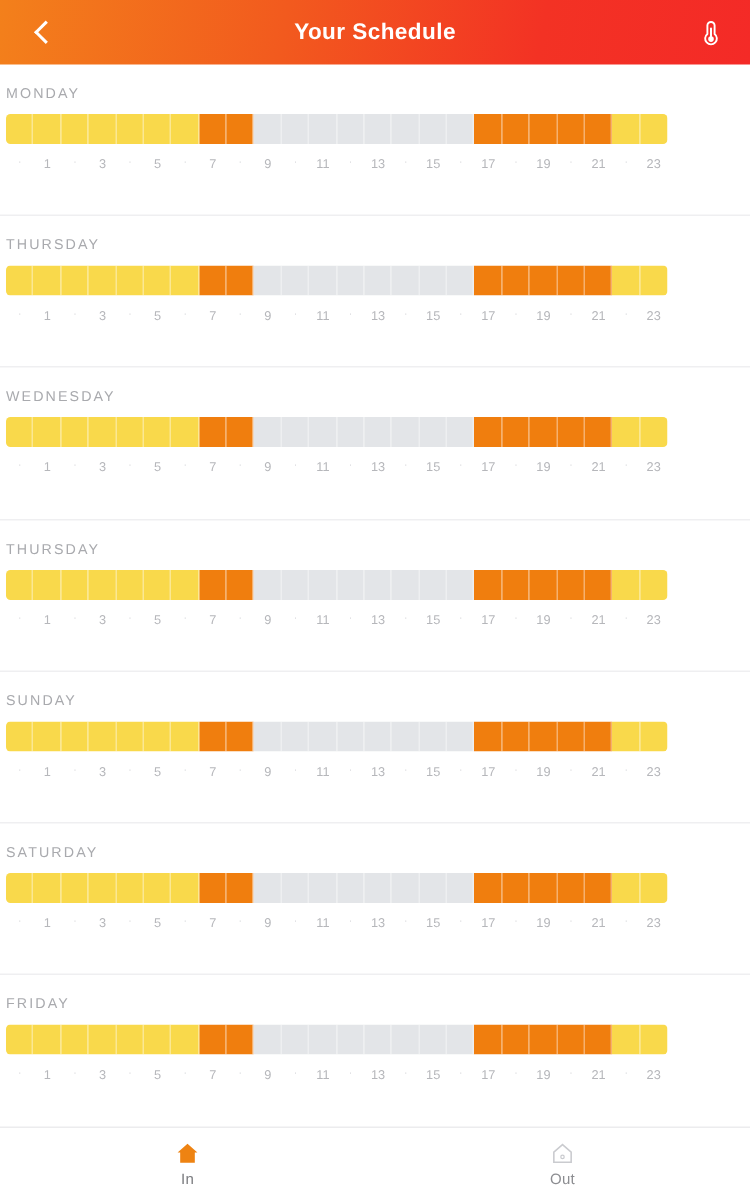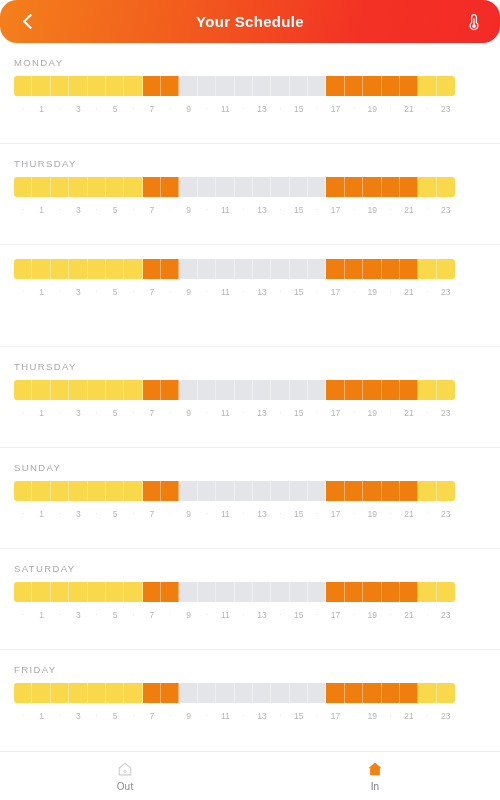--- a/index.html
+++ b/index.html
@@ -8,21 +8,21 @@
     background:#ffffff;
     font-family:"Liberation Sans", sans-serif;
     overflow:hidden;
   }
 
   
   .header{
     position:relative;
     height:43px;
     background:linear-gradient(100deg,#F3801B 0%,#F25A1E 38%,#F33224 72%,#F42A27 100%);
-    display:flex; align-items:center;border-radius:17px;
+    display:flex; align-items:center;
   }
   .back-btn{
     position:absolute; left:12px; top:0; bottom:0;
     width:34px; display:flex; align-items:center; justify-content:center;
     cursor:pointer;
   }
   .chev{
     width:11px; height:11px;
     border-left:2.2px solid #fff; border-bottom:2.2px solid #fff;
     transform:rotate(45deg);
@@ -41,21 +41,21 @@
 
   
   .schedule{
     height:708px;
     overflow:hidden;
     background:#fff;
   }
   .day-row{
     position:relative;
     height:101.2px;
-    padding:14px 14px 0 14px;
+    padding:14px 14px 0 4px;
     border-bottom:1px solid #EFEFF1;
   }
   .day-row:last-child{ border-bottom:none; }
   .day-label{
     font-size:9.5px;
     color:#A9AAAE;
     letter-spacing:1.4px;
     font-weight:normal;
     margin-bottom:8px;
   }
@@ -239,20 +239,21 @@
         <div class="tick" style="width: 18.375px;">17</div>
         <div class="tick dot" style="width: 18.375px;">·</div>
         <div class="tick" style="width: 18.375px;">19</div>
         <div class="tick dot" style="width: 18.375px;">·</div>
         <div class="tick" style="width: 18.375px;">21</div>
         <div class="tick dot" style="width: 18.375px;">·</div>
         <div class="tick" style="width: 18.375px;">23</div>
       </div>
     </div>
     <div class="day-row">
+      <div class="day-label">WEDNESDAY</div>
       <div class="bar">
         <div class="seg in" style="width: 18.375px;"></div>
         <div class="seg in" style="width: 18.375px;"></div>
         <div class="seg in" style="width: 18.375px;"></div>
         <div class="seg in" style="width: 18.375px;"></div>
         <div class="seg in" style="width: 18.375px;"></div>
         <div class="seg in" style="width: 18.375px;"></div>
         <div class="seg in" style="width: 18.375px;"></div>
         <div class="seg out" style="width: 18.375px;"></div>
         <div class="seg out" style="width: 18.375px;"></div>
@@ -515,30 +516,30 @@
         <div class="tick" style="width: 18.375px;">19</div>
         <div class="tick dot" style="width: 18.375px;">·</div>
         <div class="tick" style="width: 18.375px;">21</div>
         <div class="tick dot" style="width: 18.375px;">·</div>
         <div class="tick" style="width: 18.375px;">23</div>
       </div>
     </div>
   </div>
 
 <div class="tabbar">
+
+  <div class="tab active">
+    <svg class="ic" viewBox="0 0 24 24">
+      <path d="M12 3.4 3.2 11h2.3v9.2h13V11h2.3L12 3.4z" fill="#EE8312"></path>
+    </svg>
+    <span class="tab-label">In</span>
+  </div>
 
   <div class="tab">
     <svg class="ic" viewBox="0 0 24 24">
       <path d="M12 4.1 4.3 10.8v9h15.4v-9L12 4.1z" fill="none" stroke="#CACBCF" stroke-width="1.4"></path>
       <circle cx="12" cy="15" r="1.5" fill="none" stroke="#CACBCF" stroke-width="1.1"></circle>
     </svg>
     <span class="tab-label">Out</span>
   </div>
 
-  <div class="tab active">
-    <svg class="ic" viewBox="0 0 24 24">
-      <path d="M12 3.4 3.2 11h2.3v9.2h13V11h2.3L12 3.4z" fill="#EE8312"></path>
-    </svg>
-    <span class="tab-label">In</span>
-  </div>
-
 
 </div>
 
 </body></html>

